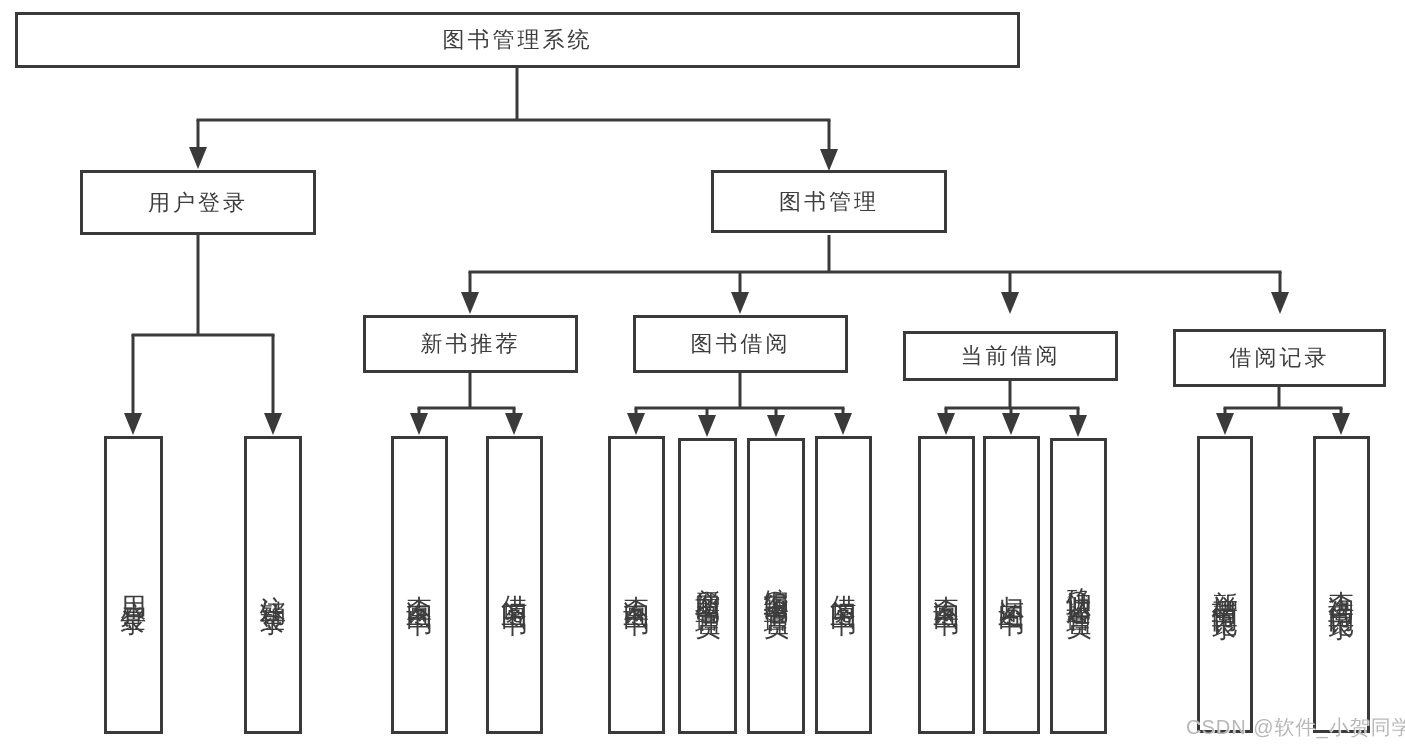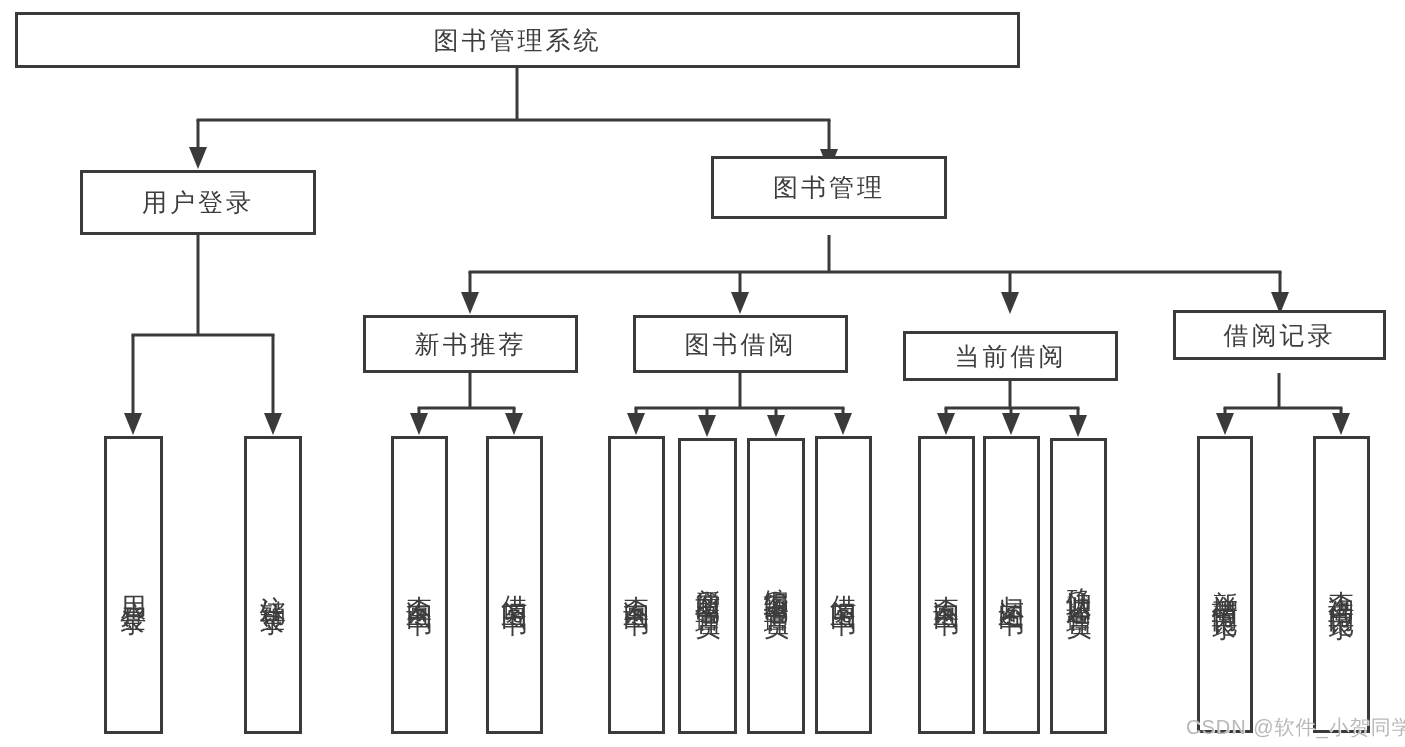--- a/index.html
+++ b/index.html
@@ -12,21 +12,21 @@
     overflow:hidden;
   }
   #connector-svg{position:absolute;left:0;top:0;z-index:0;}
   #connector-svg line{stroke:var(--line);stroke-width:3;}
   #connector-svg polygon{fill:var(--line);}
   .box{
     position:absolute;box-sizing:border-box;background:var(--bg);
     border:3px solid var(--line);color:var(--text);z-index:1;
     display:flex;align-items:center;justify-content:center;
   }
-  .hbox{font-size:25px;letter-spacing:3px;line-height:1;}
+  .hbox{font-size:22px;letter-spacing:3px;line-height:1;}
   .leaf{
     writing-mode:vertical-rl;text-orientation:upright;
     font-size:26px;letter-spacing:5px;line-height:1.1;
     text-align:center;
   }
   .leaf.long{letter-spacing:4px;font-size:25px;}
   #watermark{
     position:absolute;left:1186px;top:714px;z-index:2;
     font-size:20px;color:var(--wm);letter-spacing:1px;white-space:nowrap;
     text-shadow:1px 1px 0 rgba(255,255,255,0.85);
@@ -88,26 +88,26 @@
       <line x1="1223.5" y1="408" x2="1342.5" y2="408"></line>
       <line x1="1225" y1="408" x2="1225" y2="416"></line>
       <polygon points="1216,413 1234,413 1225,435"></polygon>
       <line x1="1341" y1="408" x2="1341" y2="416"></line>
       <polygon points="1332,413 1350,413 1341,435"></polygon>
     </svg>
 
   <div class="box hbox" style="left:15px;top:12px;width:1005px;height:56px">图书管理系统</div>
 
   <div class="box hbox" style="left:80px;top:170px;width:236px;height:65px">用户登录</div>
-  <div class="box hbox" style="left:711px;top:156px;width:236px;height:63px">图书管理</div>
+  <div class="box hbox" style="left:711px;top:170px;width:236px;height:63px">图书管理</div>
 
   <div class="box hbox" style="left:633px;top:315px;width:215px;height:58px">图书借阅</div>
   <div class="box hbox" style="left:363px;top:315px;width:215px;height:58px">新书推荐</div>
   <div class="box hbox" style="left:903px;top:331px;width:215px;height:50px">当前借阅</div>
-  <div class="box hbox" style="left:1173px;top:310px;width:213px;height:50px">借阅记录</div>
+  <div class="box hbox" style="left:1173px;top:329px;width:213px;height:58px">借阅记录</div>
 
   <div class="box leaf" style="left:104px;top:436px;width:59px;height:298px">用户登录</div>
   <div class="box leaf" style="left:244px;top:436px;width:58px;height:298px">注销登录</div>
 
   <div class="box leaf" style="left:391px;top:436px;width:57px;height:298px">查询图书</div>
   <div class="box leaf" style="left:486px;top:436px;width:57px;height:298px">借阅图书</div>
 
   <div class="box leaf" style="left:608px;top:436px;width:57px;height:298px">查询图书</div>
   <div class="box leaf long" style="left:678px;top:438px;width:59px;height:296px">新增图书（管理员）</div>
   <div class="box leaf long" style="left:747px;top:438px;width:58px;height:296px">编辑图书（管理员）</div>

